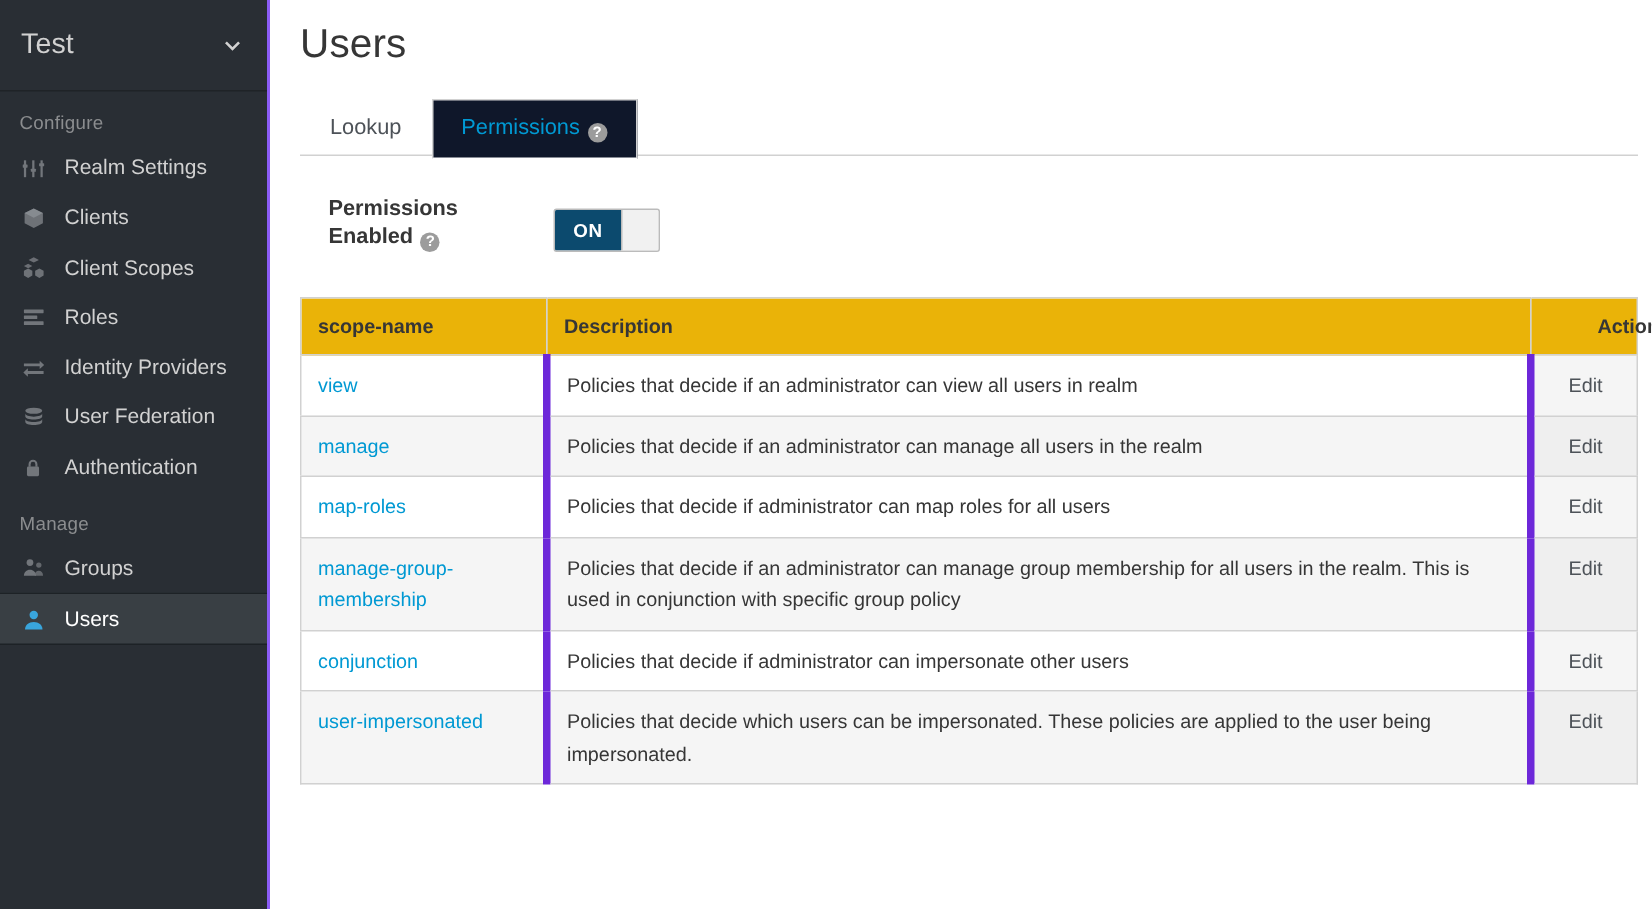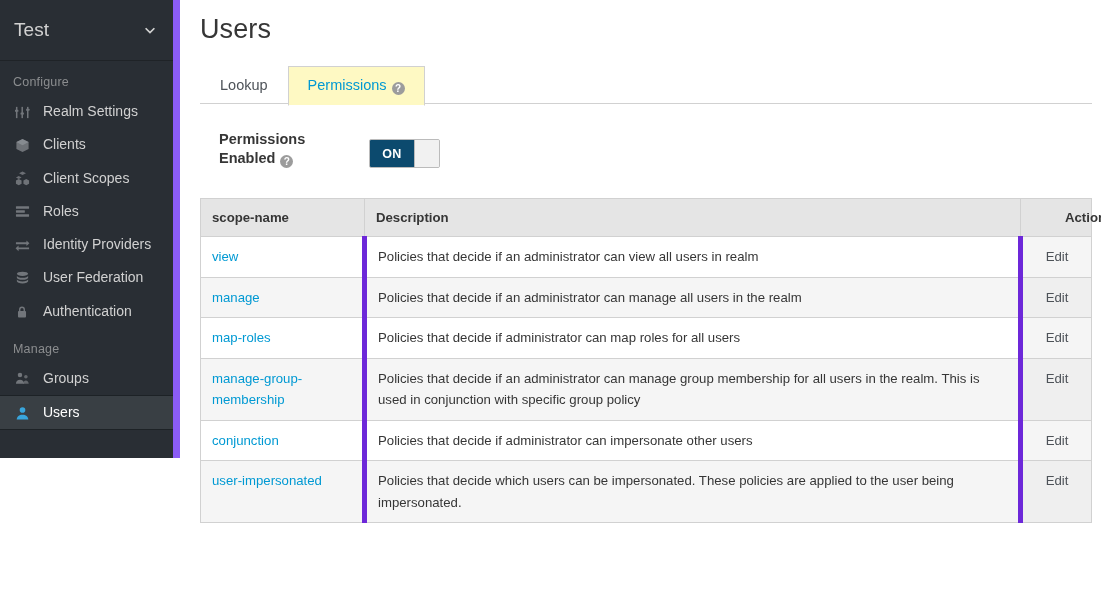--- a/index.html
+++ b/index.html
@@ -14,23 +14,23 @@
     font-family: "Liberation Sans", sans-serif;
     -webkit-font-smoothing: antialiased;
   }
 
   .app { display: flex; width: 1101px; height: 606px; }
 
   
   .sidebar {
     width: 180px;
     min-width: 180px;
-    height: 458px;
+    height: 606px;
     background: #292e34;
-    border-right: 7px solid #8b5cf6;
+    border-right: 2px solid #8b5cf6;
     position: relative;
   }
 
   .realm-selector {
     height: 61px;
     display: flex;
     align-items: center;
     justify-content: space-between;
     padding: 0 16px 0 14px;
     border-bottom: 1px solid #1f2327;
@@ -121,21 +121,21 @@
     color: #4d5258;
     cursor: pointer;
     border: 1px solid transparent;
     border-bottom: none;
     position: relative;
     top: 1px;
     background: transparent;
     line-height: 1.3;
   }
   .tab.active {
-    background: #fef9c3;
+    background: #0f172a;
     border: 1px solid #d1d1d1;
     border-bottom: 1px solid #ffffff;
     color: #0099d3;
   }
   .help-icon {
     display: inline-block;
     vertical-align: -2px;
     margin-left: 5px;
     width: 13px; height: 13px;
     border-radius: 50%;
@@ -198,21 +198,21 @@
   
   table.perm {
     margin-top: 30px;
     width: 892px;
     border-collapse: collapse;
     border: 1px solid #d1d1d1;
     font-size: 13.2px;
     table-layout: fixed;
   }
   table.perm th {
-    background: #e5e5e5;
+    background: #eab308;
     border-bottom: 1px solid #d1d1d1;
     border-right: 1px solid #d1d1d1;
     text-align: left;
     font-weight: 700;
     color: #363636;
     padding: 9px 11px;
     font-size: 13.2px;
     line-height: 1.45;
   }
   table.perm th:last-child { border-right: none; text-align: right; padding-left: 44px; }

